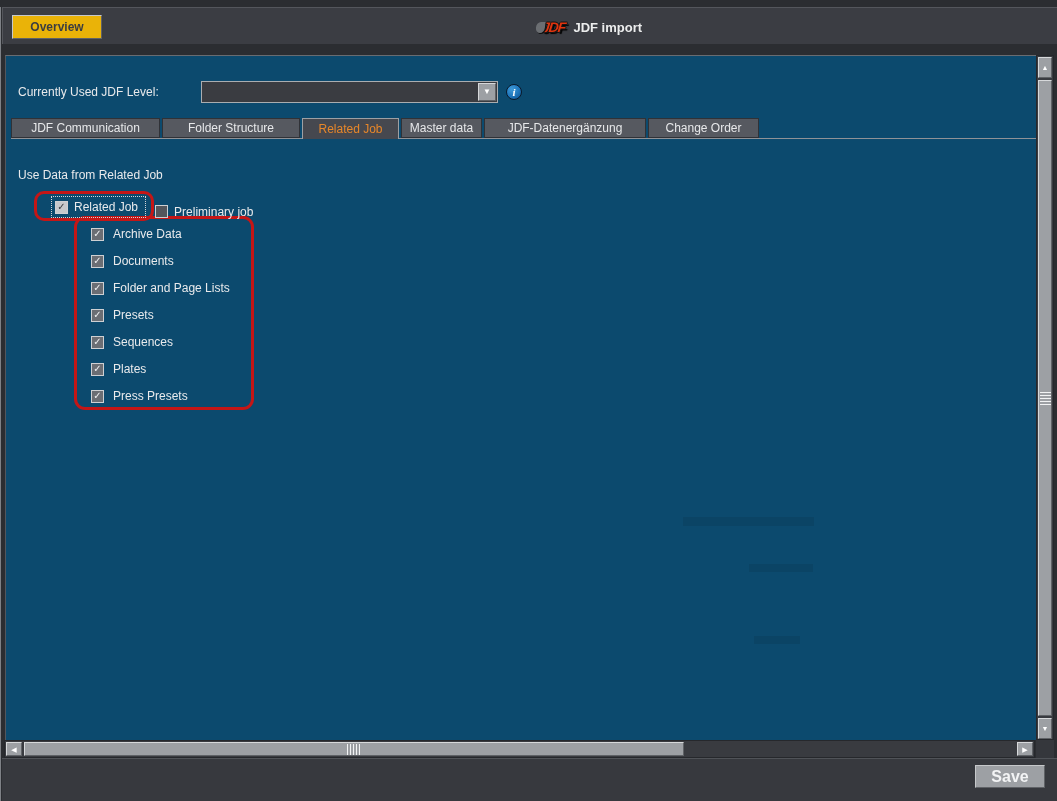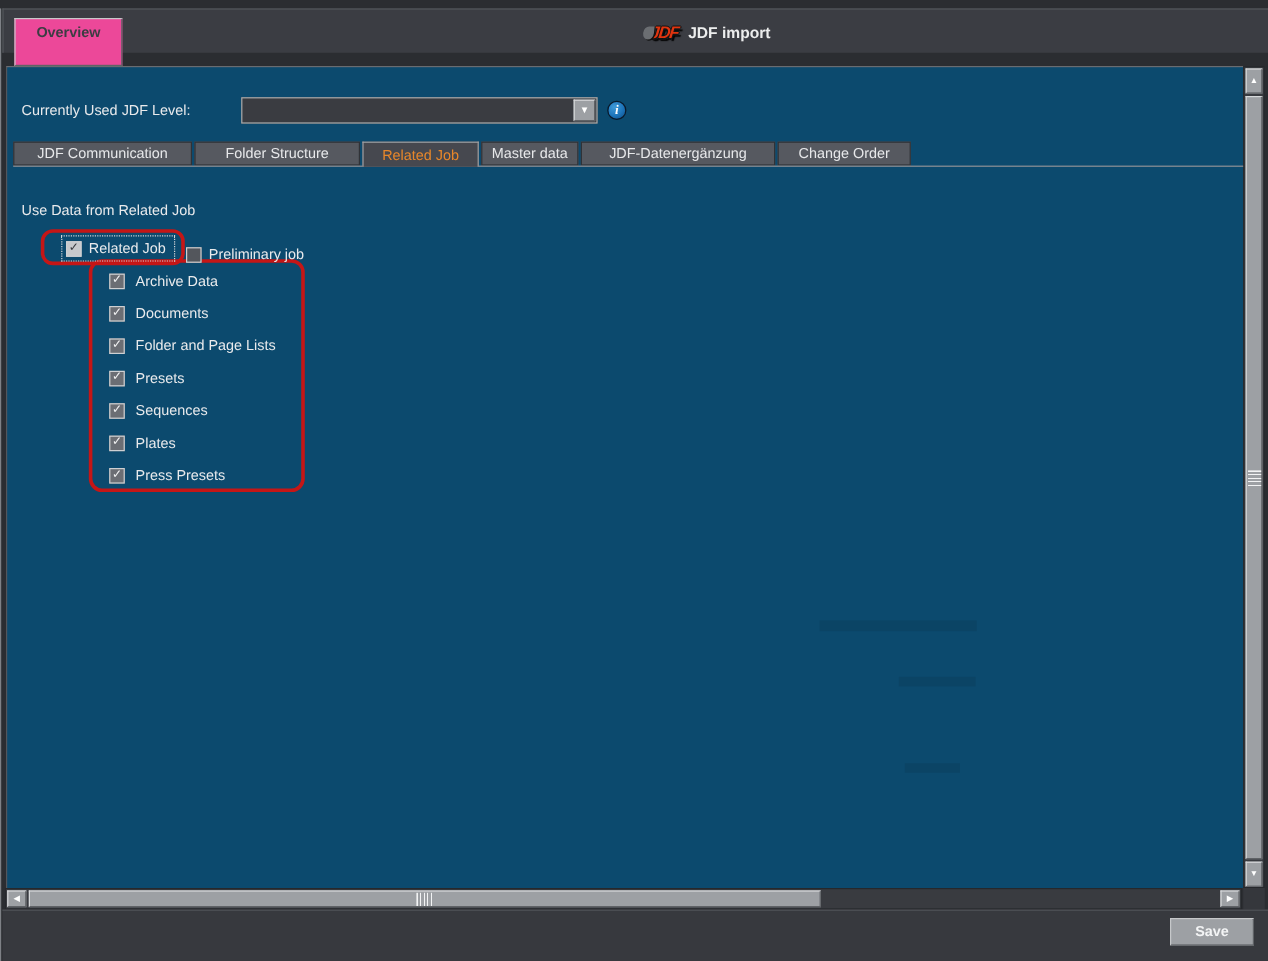--- a/index.html
+++ b/index.html
@@ -13,22 +13,22 @@
   }
   .window { position:relative; width:1057px; height:801px; background:#2b2d31; }
   .window-edge { position:absolute; left:0; top:7px; width:1px; height:794px; background:#7e8186; }
 
   
   .header {
     position:absolute; left:2px; top:7px; width:1055px; height:37px;
     background:#3b3d43; border-top:1px solid #54565c; border-left:1px solid #54565c;
   }
   .overview-btn {
-    position:absolute; left:9px; top:7px; width:90px; height:40px;
-    background:#ec4899; color:#3b3d42; font-weight:bold; font-size:12px;
+    position:absolute; left:9px; top:7px; width:90px; height:24px;
+    background:#eab308; color:#3b3d42; font-weight:bold; font-size:12px;
     font-family:"Liberation Sans", sans-serif;
     border:1px solid; border-color:#c6c8ca #5f6266 #5f6266 #c6c8ca;
     text-align:center; line-height:22px; cursor:pointer;
   }
   .title-group { position:absolute; left:533px; top:9px; height:20px; display:flex; align-items:center; gap:8px; }
   .jdf-logo {
     position:relative; font-style:italic; font-weight:bold; font-size:14px; letter-spacing:-1px;
     color:#e0340f; transform:skewX(-6deg);
     text-shadow:1px 0 #141414, -1px 0 #141414, 0 1px #141414, 0 -1px #141414, 2px 2px 1px #000;
     padding-left:6px;
@@ -94,21 +94,21 @@
   }
   .cb.focused-cb { background:#c7c9cc; color:#3a3c41; }
   .cb.unchecked { background:#53565c; }
   .cb-label { white-space:nowrap; cursor:default; }
 
   .primary-row { position:absolute; left:45px; top:139px; height:24px; display:flex; align-items:center; z-index:6; }
   .focus-wrap {
     display:flex; align-items:center; gap:6px;
     border:1px dotted #d3d5d7; padding:3px 7px 3px 3px;
   }
-  .plain-pair { display:flex; align-items:flex-end; gap:6px; margin-left:9px;margin-top:10px; }
+  .plain-pair { display:flex; align-items:flex-start; gap:6px; margin-left:9px;margin-top:10px; }
 
   .sub-options { position:absolute; left:85px; top:171px; z-index:6; }
   .sub-row { display:flex; align-items:center; gap:9px; height:14px; margin-bottom:13px; }
 
   .ghost { position:absolute; background:rgba(0,0,0,0.08); }
   .ghost-1 { left:677px; top:461px; width:131px; height:9px; }
   .ghost-2 { left:743px; top:508px; width:64px; height:8px; }
   .ghost-3 { left:748px; top:580px; width:46px; height:8px; }
 
   
@@ -145,21 +145,21 @@
   .hgrip { width:14px; height:11px; background:repeating-linear-gradient(to right, #f2f3f4 0 1px, rgba(0,0,0,0) 1px 3px); }
   .scroll-corner { position:absolute; left:1036px; top:740px; width:18px; height:18px; background:#35373c; }
 
   
   .footer {
     position:absolute; left:2px; top:758px; width:1055px; height:43px;
     background:#37393e; border-top:1px solid #505358;
   }
   .save-btn {
     position:absolute; right:12px; top:6px; width:70px; height:23px;
-    background:#9da0a4; color:#f3f4f5; font-weight:bold; font-size:12px;
+    background:#9da0a4; color:#f3f4f5; font-weight:bold; font-size:16px;
     font-family:"Liberation Sans", sans-serif;
     border:1px solid; border-color:#c6c8ca #5f6266 #5f6266 #c6c8ca;
     text-align:center; line-height:21px; cursor:pointer;
   }
 </style>
 </head>
 <body>
 
 <div class="window">
   <div class="window-edge"></div>

